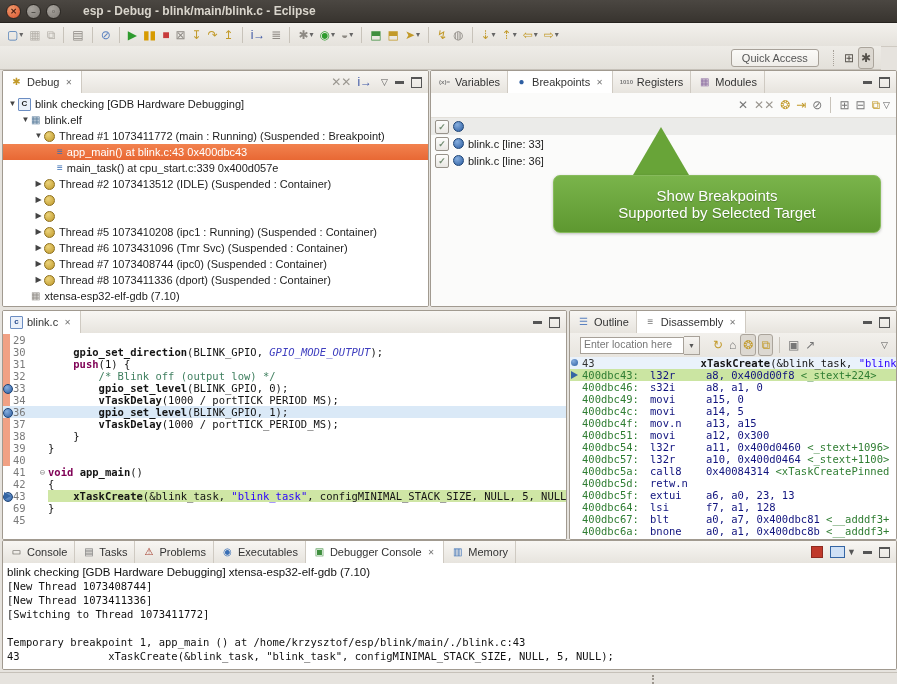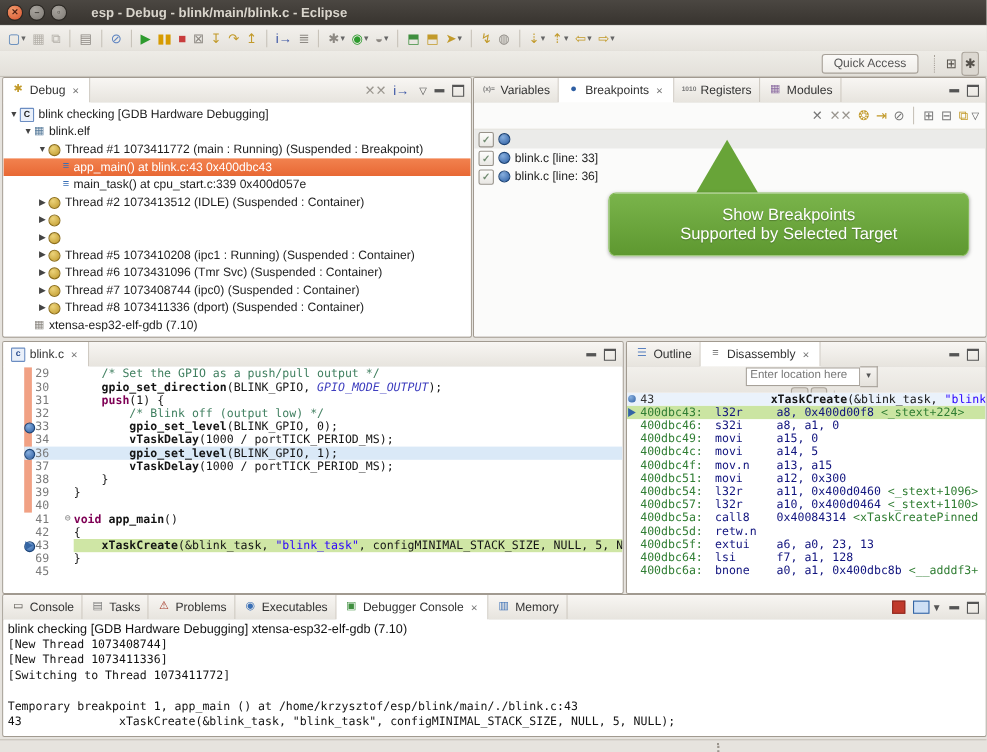--- a/index.html
+++ b/index.html
@@ -15,21 +15,21 @@
   .wbtn{width:13px;height:13px;border-radius:50%;border:1px solid #2a2723;
     display:flex;align-items:center;justify-content:center;font-size:8px;color:#4a2014;font-weight:bold;}
   .wbtn.close{background:radial-gradient(circle at 35% 30%,#f0996b,#d9542f);}
   .wbtn.min,.wbtn.max{background:radial-gradient(circle at 35% 30%,#a8a49e,#7e7a74);color:#3a3833;}
   .titletext{margin-left:14px;}
 
   
   .toolbar1{position:absolute;left:0;top:23px;right:0;height:23px;
     background:linear-gradient(#f3f1ed,#e5e2dc);border-bottom:1px solid #cfcac2;
     display:flex;align-items:center;padding-left:4px;}
-  .toolbar2{position:absolute;left:0;top:46px;right:0;height:23px;
+  .toolbar2{position:absolute;left:0;top:46px;right:16px;height:23px;
     background:linear-gradient(#eeece7,#e3e0da);border-bottom:1px solid #c6c1b9;
     display:flex;align-items:center;justify-content:flex-end;padding-right:6px;}
   .tbico{display:inline-flex;align-items:center;justify-content:center;height:20px;
     padding:0 2px;margin:0 1px;border-radius:3px;cursor:default;}
   .tbico .g{font-size:12px;line-height:1;}
   .tbico .dd{font-size:8px;color:#666;margin-left:1px;}
   .tbico.dis .g{color:#b4b0a9 !important;}
   .tbico.pressed{background:#dcd8d1;border:1px solid #aaa49b;}
   .tbsep{width:1px;height:16px;background:#c8c3ba;margin:0 5px;}
   .qa-btn{border:1px solid #a7a199;border-radius:3px;background:linear-gradient(#fbfaf8,#efede9);
@@ -85,21 +85,21 @@
   .callout-arrow{position:absolute;left:202px;top:34px;width:0;height:0;z-index:5;
     border-left:28px solid transparent;border-right:28px solid transparent;border-bottom:48px solid #68a438;}
   .callout{position:absolute;left:122px;top:82px;width:326px;height:56px;z-index:5;
     background:linear-gradient(#7ab44b,#5e9830);border-radius:7px;border:1px solid #87bb5c;
     color:#fff;font-size:15px;display:flex;flex-direction:column;align-items:center;justify-content:center;
     text-shadow:0 1px 1px rgba(0,0,0,.25);box-shadow:0 1px 3px rgba(0,0,0,.25);}
 
   
   .ed-body{position:absolute;top:22px;left:0;right:0;bottom:0;background:#fff;overflow:hidden;
     font-family:"DejaVu Sans Mono","Liberation Mono",monospace;font-size:10.5px;}
-  .ed-inner{position:relative;padding-top:1px;margin-left:19px;}
+  .ed-inner{position:relative;padding-top:1px;}
   .rangebar{position:absolute;left:0;top:1px;width:7px;height:132px;background:#f1a184;}
   .ed-line{height:12px;line-height:12px;display:flex;white-space:pre;position:relative;}
   .ed-line.bluebg{background:#dae9f7;}
   .gmark{width:10px;flex:none;position:relative;z-index:2;}
   .gnum{width:24px;flex:none;color:#7a7a7a;z-index:2;}
   .gfold{width:11px;flex:none;color:#8a8a8a;font-size:9px;text-align:center;z-index:2;}
   .gcode{flex:1;}
   .mdot{position:absolute;left:0;top:2px;width:8px;height:8px;border-radius:50%;
     background:radial-gradient(circle at 35% 30%,#86aede,#2e5fa3);border:1px solid #1d4476;}
   .marrow{position:absolute;left:1px;top:2px;width:0;height:0;
@@ -108,21 +108,21 @@
   .kw{color:#7f0055;font-weight:bold;}
   .fn{color:#141414;font-weight:bold;}
   .mac{color:#3f3fbf;font-style:italic;}
   .str{color:#2a00ff;}
   .pl{color:#141414;}
   .execspan{background:#cfe6a5;}
 
   
   .dis-toolbar{position:absolute;top:22px;left:0;right:0;height:24px;
     background:linear-gradient(#f2f0ec,#e8e5df);border-bottom:1px solid #d5d0c8;
-    display:flex;align-items:center;padding-left:10px;flex-direction:column;}
+    display:flex;align-items:center;padding-left:10px;}
   .combo{display:flex;align-items:center;}
   .combo .cfield{width:96px;height:15px;border:1px solid #a7a199;background:#fff;
     font-size:10.5px;color:#777;padding:0 3px;overflow:hidden;white-space:nowrap;}
   .combo .cdd{width:15px;height:17px;border:1px solid #a7a199;border-left:none;
     background:linear-gradient(#f6f4f1,#e5e2dc);display:flex;align-items:center;justify-content:center;
     font-size:7px;color:#555;}
   .dis-body{position:absolute;top:46px;left:0;right:0;bottom:0;background:#fff;overflow:hidden;
     font-family:"DejaVu Sans Mono","Liberation Mono",monospace;font-size:10.5px;}
   .dis-row{height:12px;line-height:12px;display:flex;white-space:pre;align-items:center;}
   .dis-row.cur{background:#cbe5a2;}
@@ -457,21 +457,21 @@
         </span>
       <span class="tabspace"></span>
       <span class="pbtns">
         <span class="btn-min"></span>
         <span class="btn-max"></span>
       </span>
     </div>
     <div class="ed-body">
       <div class="ed-inner" id="editor-lines">
         <div class="rangebar"></div>
-      <div class="ed-line"><span class="gmark"></span><span class="gnum">29</span><span class="gfold"></span><span class="gcode"><span class="pl">    </span><span class="cmt">/* Set the GPIO as a push/pull output */</span></span></div>
+      <div class="ed-line"><span class="gmark"></span><span class="gnum">29</span><span class="gfold"></span><span class="gcode"><span class="pl">    </span></span></div>
           <div class="ed-line"><span class="gmark"></span><span class="gnum">30</span><span class="gfold"></span><span class="gcode"><span class="pl">    </span><span class="fn">gpio_set_direction</span><span class="pl">(BLINK_GPIO, </span><span class="mac">GPIO_MODE_OUTPUT</span><span class="pl">);</span></span></div>
           <div class="ed-line"><span class="gmark"></span><span class="gnum">31</span><span class="gfold"></span><span class="gcode"><span class="pl">    </span><span class="kw">push</span><span class="pl">(1) {</span></span></div>
           <div class="ed-line"><span class="gmark"></span><span class="gnum">32</span><span class="gfold"></span><span class="gcode"><span class="pl">        </span><span class="cmt">/* Blink off (output low) */</span></span></div>
           <div class="ed-line"><span class="gmark"><span class="mdot"></span></span><span class="gnum">33</span><span class="gfold"></span><span class="gcode"><span class="pl">        </span><span class="fn">gpio_set_level</span><span class="pl">(BLINK_GPIO, 0);</span></span></div>
           <div class="ed-line"><span class="gmark"></span><span class="gnum">34</span><span class="gfold"></span><span class="gcode"><span class="pl">        </span><span class="fn">vTaskDelay</span><span class="pl">(1000 / portTICK_PERIOD_MS);</span></span></div>
           <div class="ed-line bluebg"><span class="gmark"><span class="mdot"></span></span><span class="gnum">36</span><span class="gfold"></span><span class="gcode"><span class="pl">        </span><span class="fn">gpio_set_level</span><span class="pl">(BLINK_GPIO, 1);</span></span></div>
           <div class="ed-line"><span class="gmark"></span><span class="gnum">37</span><span class="gfold"></span><span class="gcode"><span class="pl">        </span><span class="fn">vTaskDelay</span><span class="pl">(1000 / portTICK_PERIOD_MS);</span></span></div>
           <div class="ed-line"><span class="gmark"></span><span class="gnum">38</span><span class="gfold"></span><span class="gcode"><span class="pl">    }</span></span></div>
           <div class="ed-line"><span class="gmark"></span><span class="gnum">39</span><span class="gfold"></span><span class="gcode"><span class="pl">}</span></span></div>
           <div class="ed-line"><span class="gmark"></span><span class="gnum">40</span><span class="gfold"></span><span class="gcode"></span></div>
@@ -539,20 +539,21 @@
         <div class="dis-row"><span class="dmark"></span><span class="daddr">400dbc49:</span><span class="dmn">movi</span><span class="dops">a15, 0</span></div>
         <div class="dis-row"><span class="dmark"></span><span class="daddr">400dbc4c:</span><span class="dmn">movi</span><span class="dops">a14, 5</span></div>
         <div class="dis-row"><span class="dmark"></span><span class="daddr">400dbc4f:</span><span class="dmn">mov.n</span><span class="dops">a13, a15</span></div>
         <div class="dis-row"><span class="dmark"></span><span class="daddr">400dbc51:</span><span class="dmn">movi</span><span class="dops">a12, 0x300</span></div>
         <div class="dis-row"><span class="dmark"></span><span class="daddr">400dbc54:</span><span class="dmn">l32r</span><span class="dops">a11, 0x400d0460 </span><span class="dsym">&lt;_stext+1096&gt;</span></div>
         <div class="dis-row"><span class="dmark"></span><span class="daddr">400dbc57:</span><span class="dmn">l32r</span><span class="dops">a10, 0x400d0464 </span><span class="dsym">&lt;_stext+1100&gt;</span></div>
         <div class="dis-row"><span class="dmark"></span><span class="daddr">400dbc5a:</span><span class="dmn">call8</span><span class="dops">0x40084314 </span><span class="dsym">&lt;xTaskCreatePinned</span></div>
         <div class="dis-row"><span class="dmark"></span><span class="daddr">400dbc5d:</span><span class="dmn">retw.n</span><span class="dops"></span></div>
         <div class="dis-row"><span class="dmark"></span><span class="daddr">400dbc5f:</span><span class="dmn">extui</span><span class="dops">a6, a0, 23, 13</span></div>
         <div class="dis-row"><span class="dmark"></span><span class="daddr">400dbc64:</span><span class="dmn">lsi</span><span class="dops">f7, a1, 128</span></div>
+        <div class="dis-row"><span class="dmark"></span><span class="daddr">400dbc67:</span><span class="dmn">blt</span><span class="dops">a0, a7, 0x400dbc81 </span><span class="dsym">&lt;__adddf3+</span></div>
         <div class="dis-row"><span class="dmark"></span><span class="daddr">400dbc6a:</span><span class="dmn">bnone</span><span class="dops">a0, a1, 0x400dbc8b </span><span class="dsym">&lt;__adddf3+</span></div>
       </div>
   </div>
 
   <div class="panel" style="left:2px;top:540px;width:893px;height:128px;">
     <div class="tabrow">
       <span id="con-tabs" style="display:flex;">
           <span class="tab">
             <span class="ticon" style="color: rgb(85, 81, 75);">▭</span>
             <span>Console</span>

